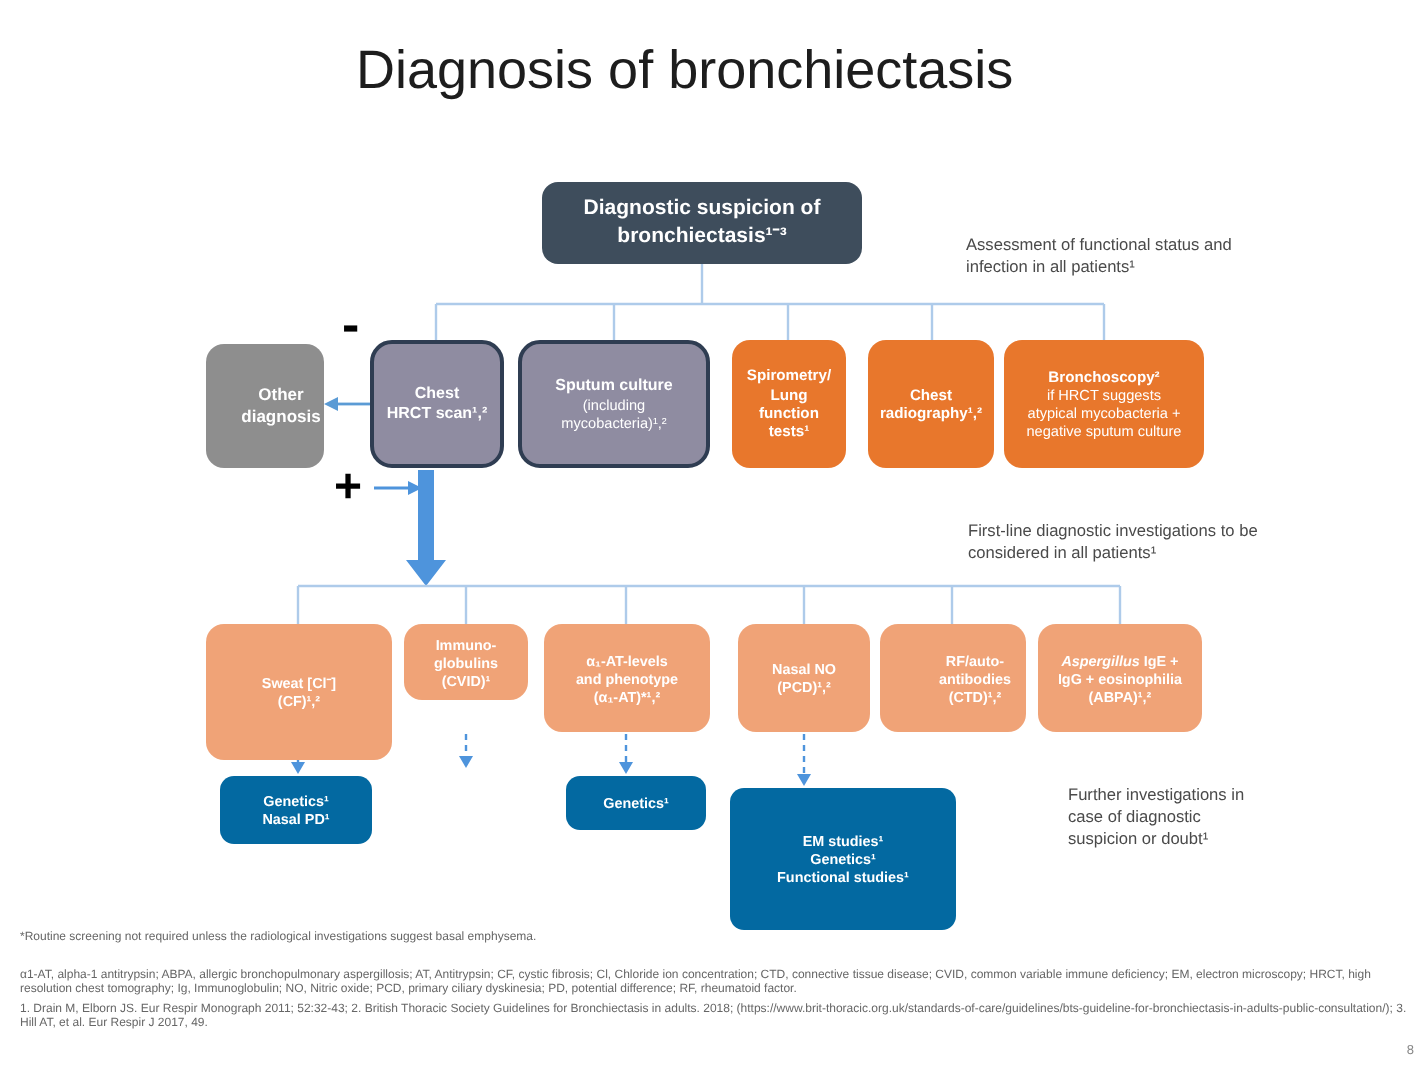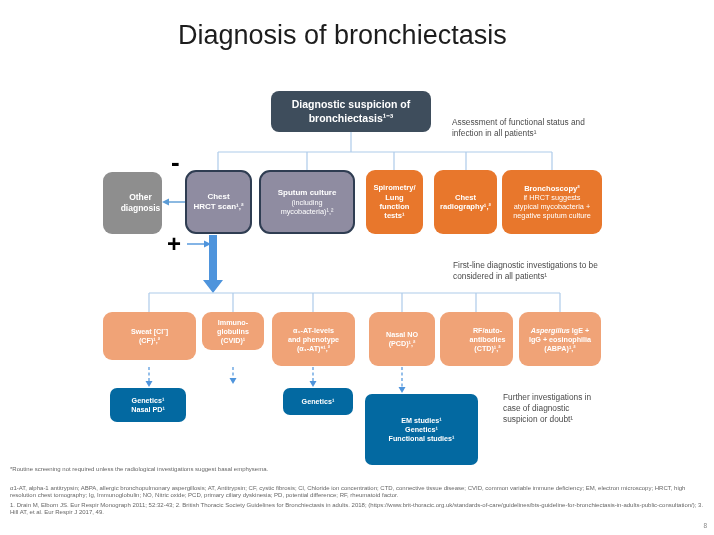--- a/index.html
+++ b/index.html
@@ -19,21 +19,21 @@
   }
   .dark   { background:#3E4D5C; font-size:10.5px; border-radius:8px; }
   .purple { background:#8F8CA1; border:2.5px solid #2F3D52; font-size:8px; border-radius:11px; }
   .orange { background:#E8772C; font-size:7.6px; }
   .peach  { background:#F0A377; font-size:7.2px; }
   .grayA  { background:#8E8E8E; font-size:8.5px;padding-left:16px; }
   .grayB  { background:#0369a1; font-size:7.2px; border-radius:7px; }
   .sub    { font-weight:normal; font-size:7.3px; }
   .annotation {
     position:absolute; font-size:8.3px; color:#4a4a4a;
-    line-height:1.32; white-space:pre-line;
+    line-height:1.32; white-space:pre-line;margin-left:31px;
   }
   .sign { position:absolute; font-weight:bold; color:#000; line-height:1; }
   .sign-minus { left:171px; top:149px; font-size:26px; }
   .sign-plus  { left:167px; top:232px; font-size:24px; }
   .connectors { position:absolute; left:0; top:0; }
   .footnotes {
     position:absolute; left:10px; top:466px; width:698px;
     font-size:6px; color:#666; line-height:1.15;
   }
   .footnotes p { margin:0; }
@@ -114,21 +114,21 @@
 tests¹</div>
   <div class="node orange" style="left:434px;top:170px;width:63px;height:64px;">Chest
 radiography¹,²</div>
   <div class="node orange" style="left:502px;top:170px;width:100px;height:64px;">
     <span>Bronchoscopy²</span>
     <span class="sub">if HRCT suggests
 atypical mycobacteria +
 negative sputum culture</span>
   </div>
 
-  <div class="node peach" style="left:103px;top:312px;width:93px;height:48px;">Sweat [Cl⁻]
+  <div class="node peach" style="left:103px;top:312px;width:93px;height:68px;">Sweat [Cl⁻]
 (CF)¹,²</div>
   <div class="node peach" style="left:202px;top:312px;width:62px;height:38px;">Immuno-
 globulins
 (CVID)¹</div>
   <div class="node peach" style="left:272px;top:312px;width:83px;height:54px;">α₁-AT-levels
 and phenotype
 (α₁-AT)*¹,²</div>
   <div class="node peach" style="left:369px;top:312px;width:66px;height:54px;">Nasal NO
 (PCD)¹,²</div>
   <div class="node peach" style="left:440px;top:312px;width:73px;height:54px;padding-left:22px;">RF/auto-

